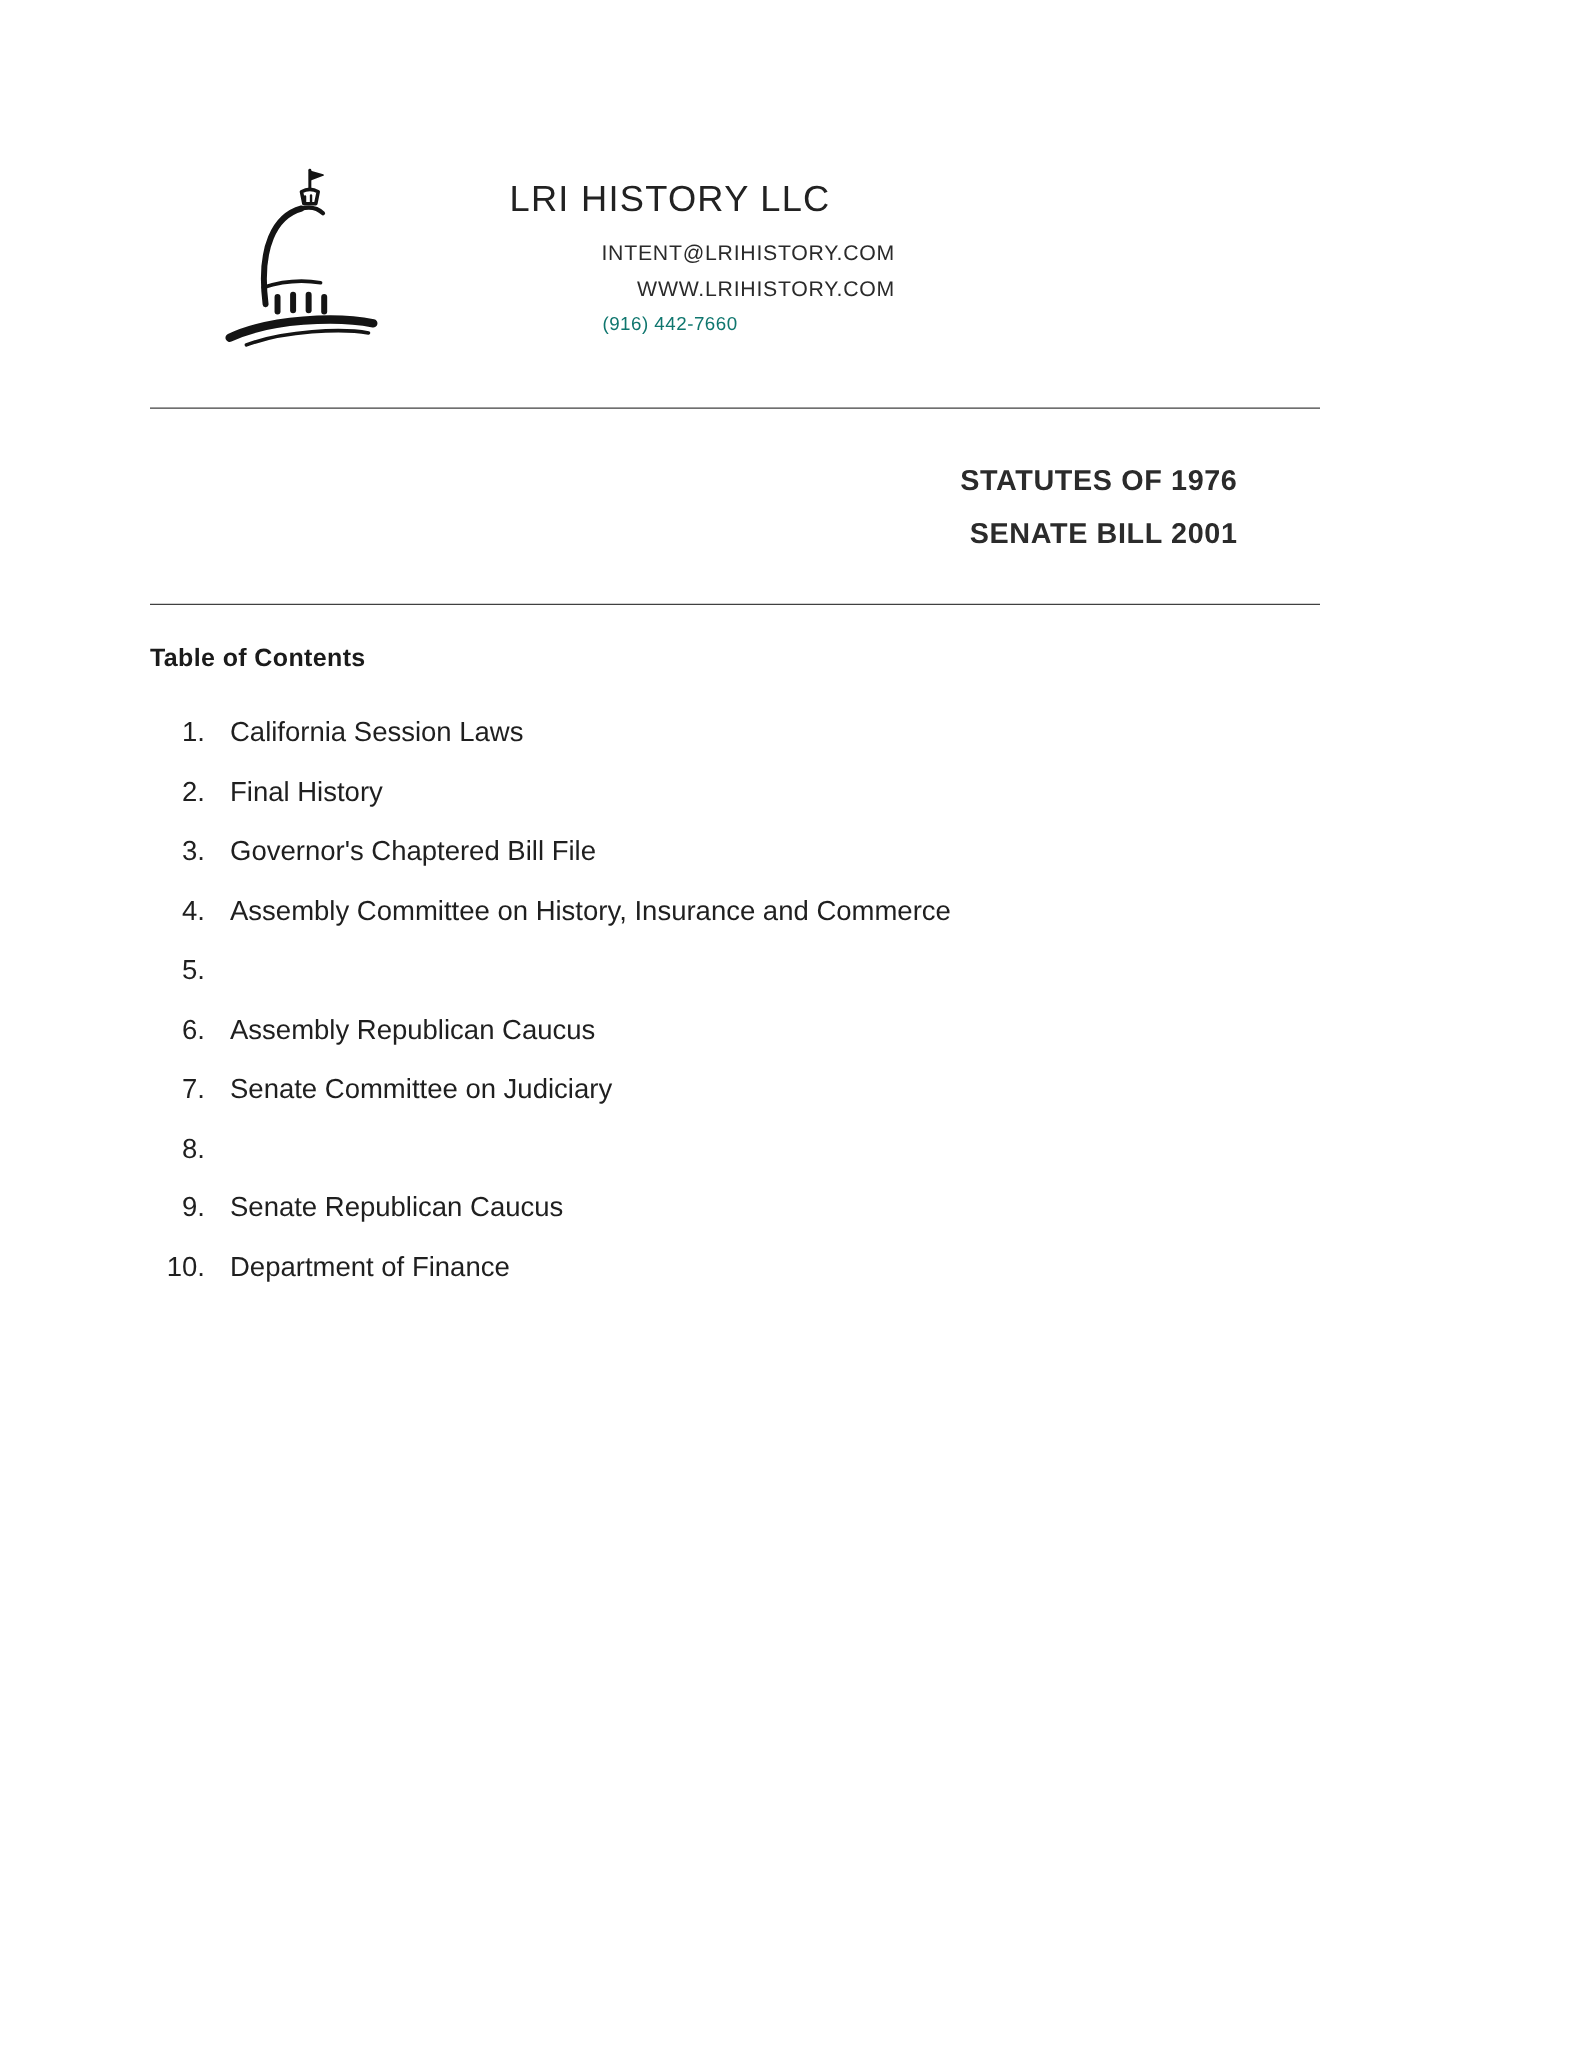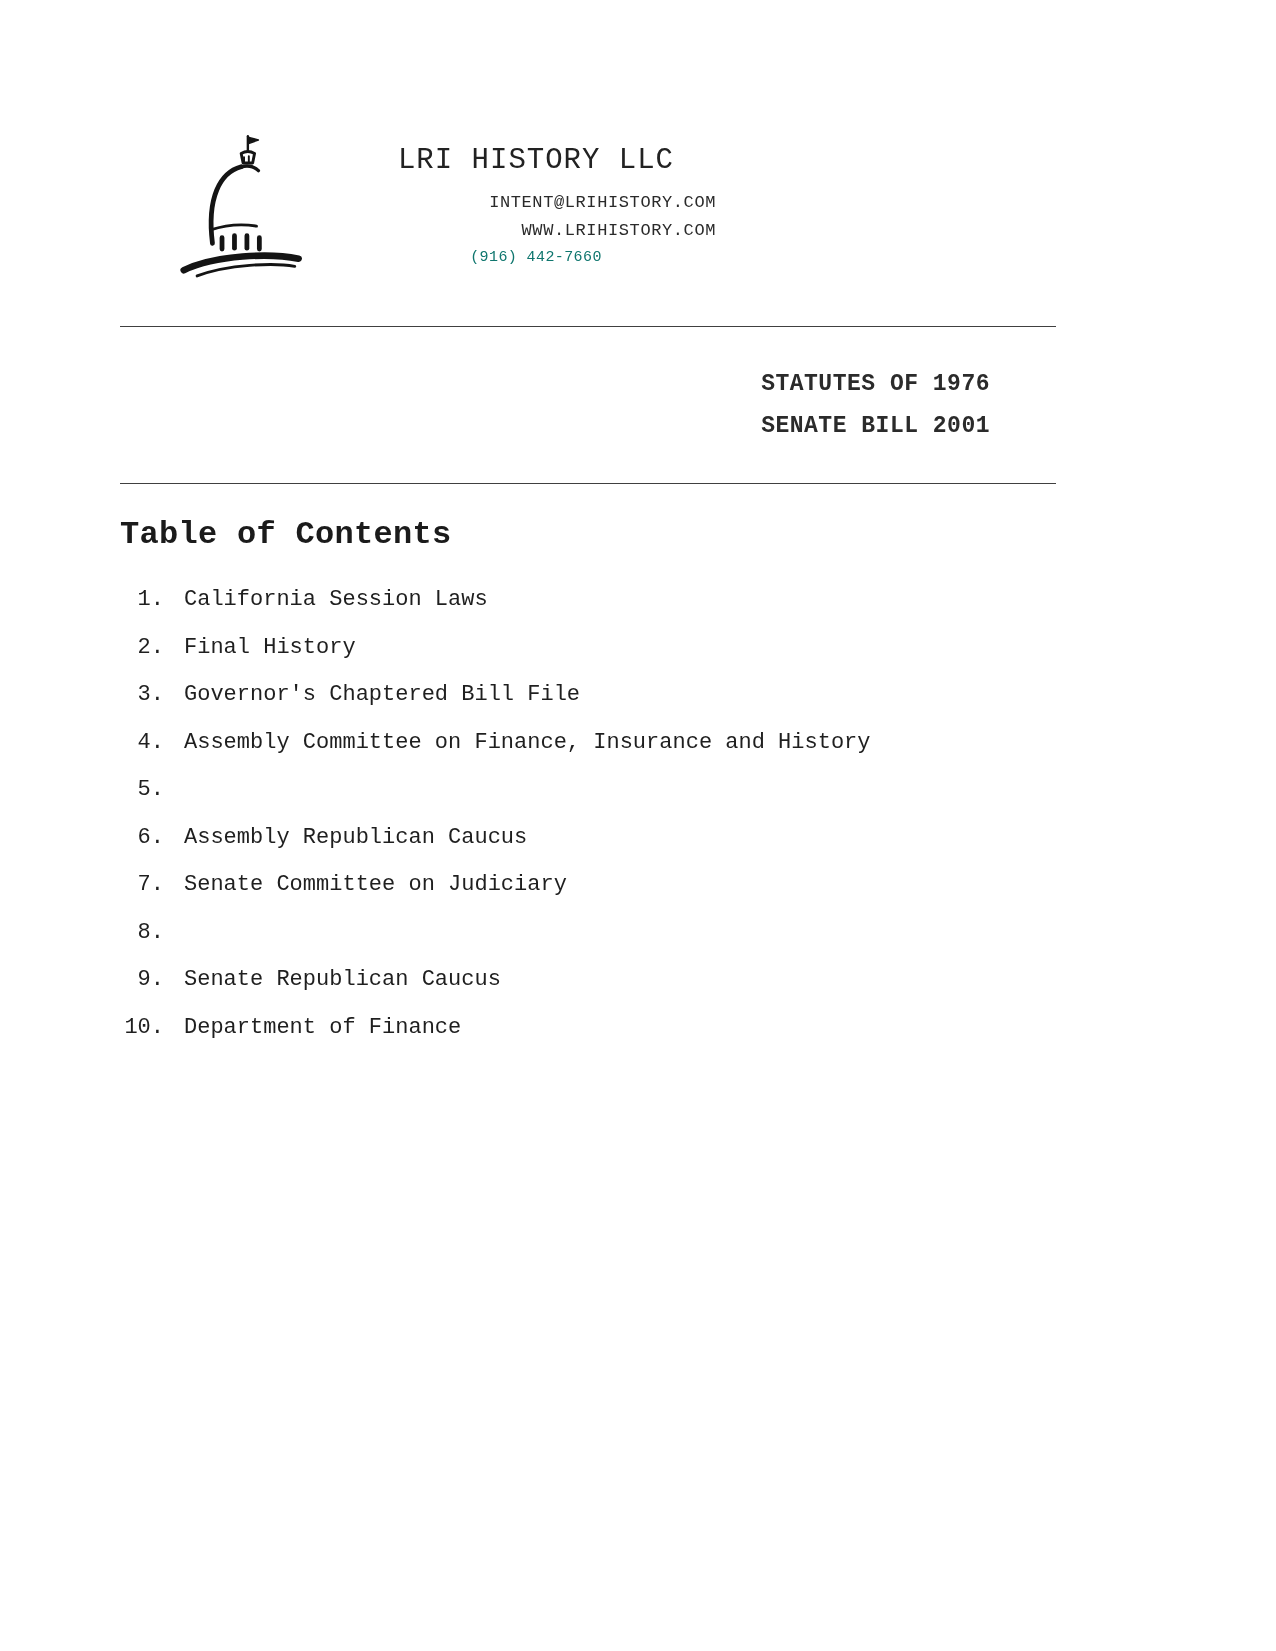--- a/index.html
+++ b/index.html
@@ -5,21 +5,21 @@
   html, body {
     margin: 0;
     padding: 0;
     background: #ffffff;
   }
   .page {
     position: relative;
     width: 1276px;
     height: 1651px;
     background: #ffffff;
-    font-family: Liberation Mono, monospace;
+    font-family: Liberation Sans, sans-serif;
     color: #1b1b1b;
     box-sizing: border-box;
     overflow: hidden;
   }
   .content {
     padding-left: 120px;
     padding-right: 220px; 
     margin-top: 20px;
   }
   
@@ -75,21 +75,21 @@
     font-weight: bold;
     font-size: 23px;
     line-height: 42px;
     color: #2b2b2b;
     letter-spacing: 0.5px;
   }
   .title-line { white-space: pre; }
   
   .toc-heading {
     margin-top: 32px;
-    font-size: 32px;
+    font-size: 20px;
     font-weight: bold;
     color: #1b1b1b;
     letter-spacing: 0.3px;
   }
   .toc-list {
     margin-top: 34px;
   }
   .toc-row {
     display: flex;
     align-items: flex-start;
@@ -163,21 +163,21 @@
       <div class="toc-row">
         <span class="toc-num">2.</span>
         <span class="toc-label">Final History</span>
       </div>
       <div class="toc-row">
         <span class="toc-num">3.</span>
         <span class="toc-label">Governor's Chaptered Bill File</span>
       </div>
       <div class="toc-row">
         <span class="toc-num">4.</span>
-        <span class="toc-label">Assembly Committee on Finance, Insurance and History</span>
+        <span class="toc-label">Assembly Committee on History, Insurance and Commerce</span>
       </div>
       <div class="toc-row">
         <span class="toc-num">5.</span>
       </div>
       <div class="toc-row">
         <span class="toc-num">6.</span>
         <span class="toc-label">Assembly Republican Caucus</span>
       </div>
       <div class="toc-row">
         <span class="toc-num">7.</span>

